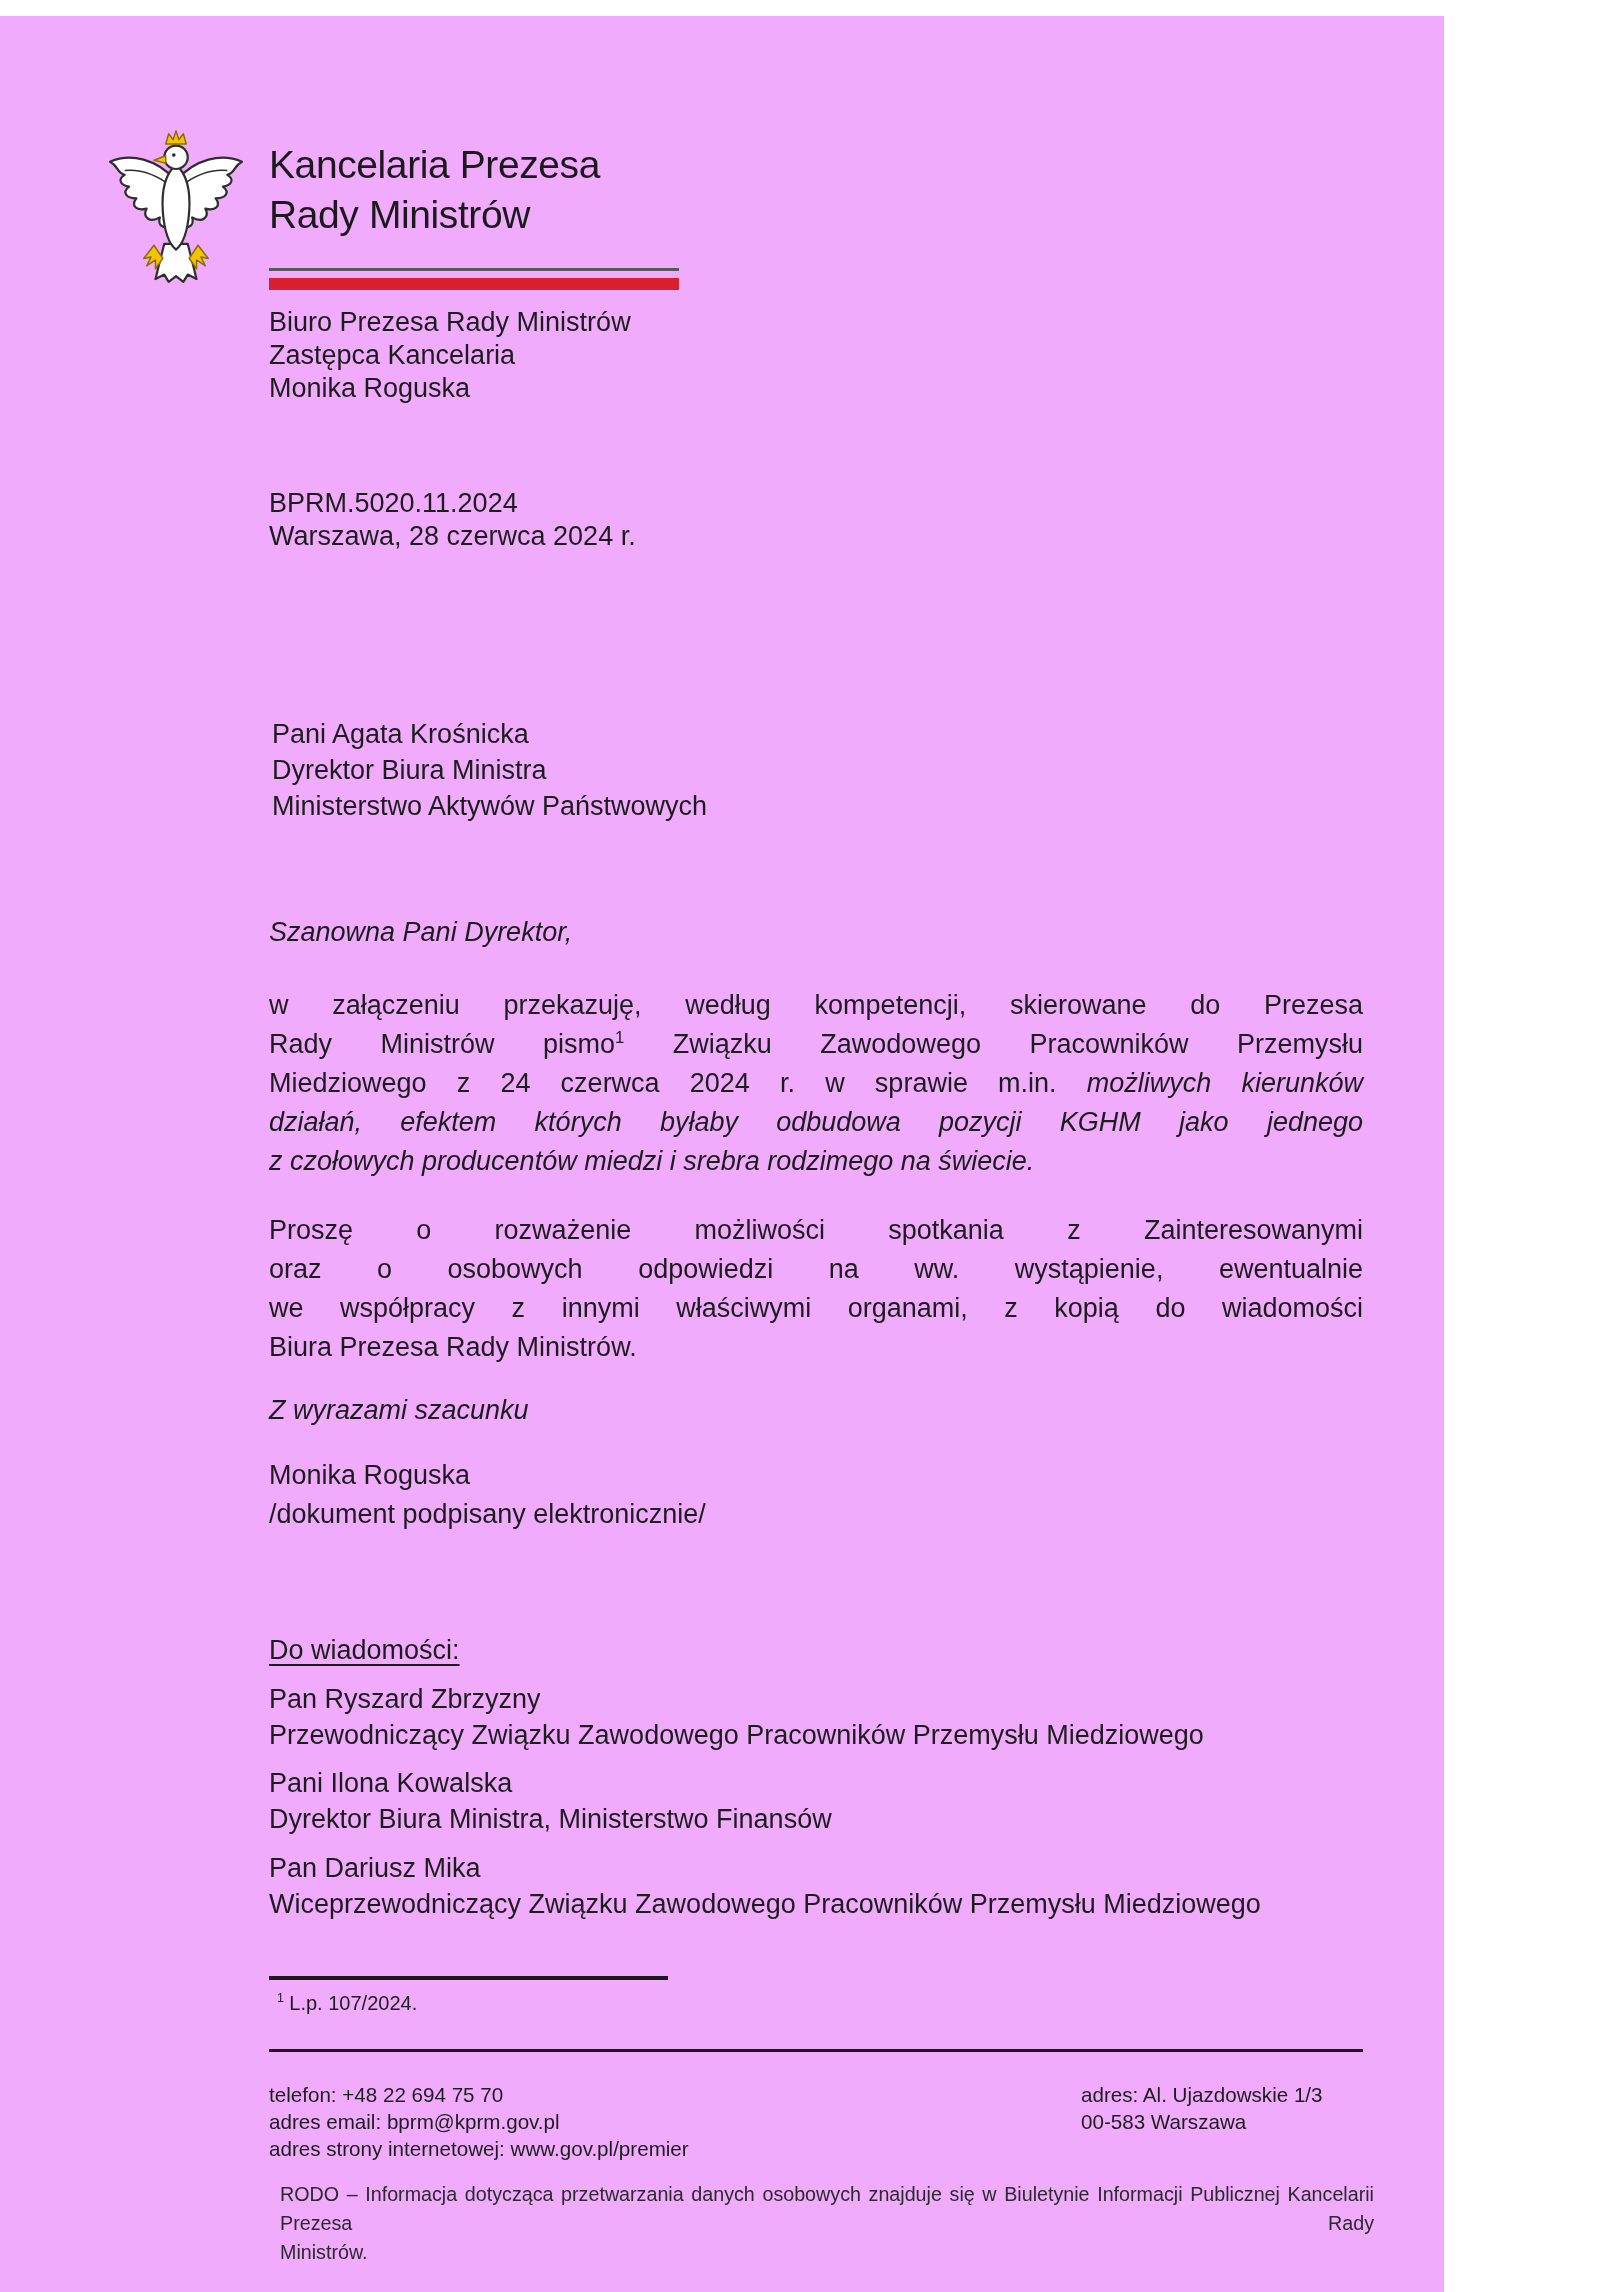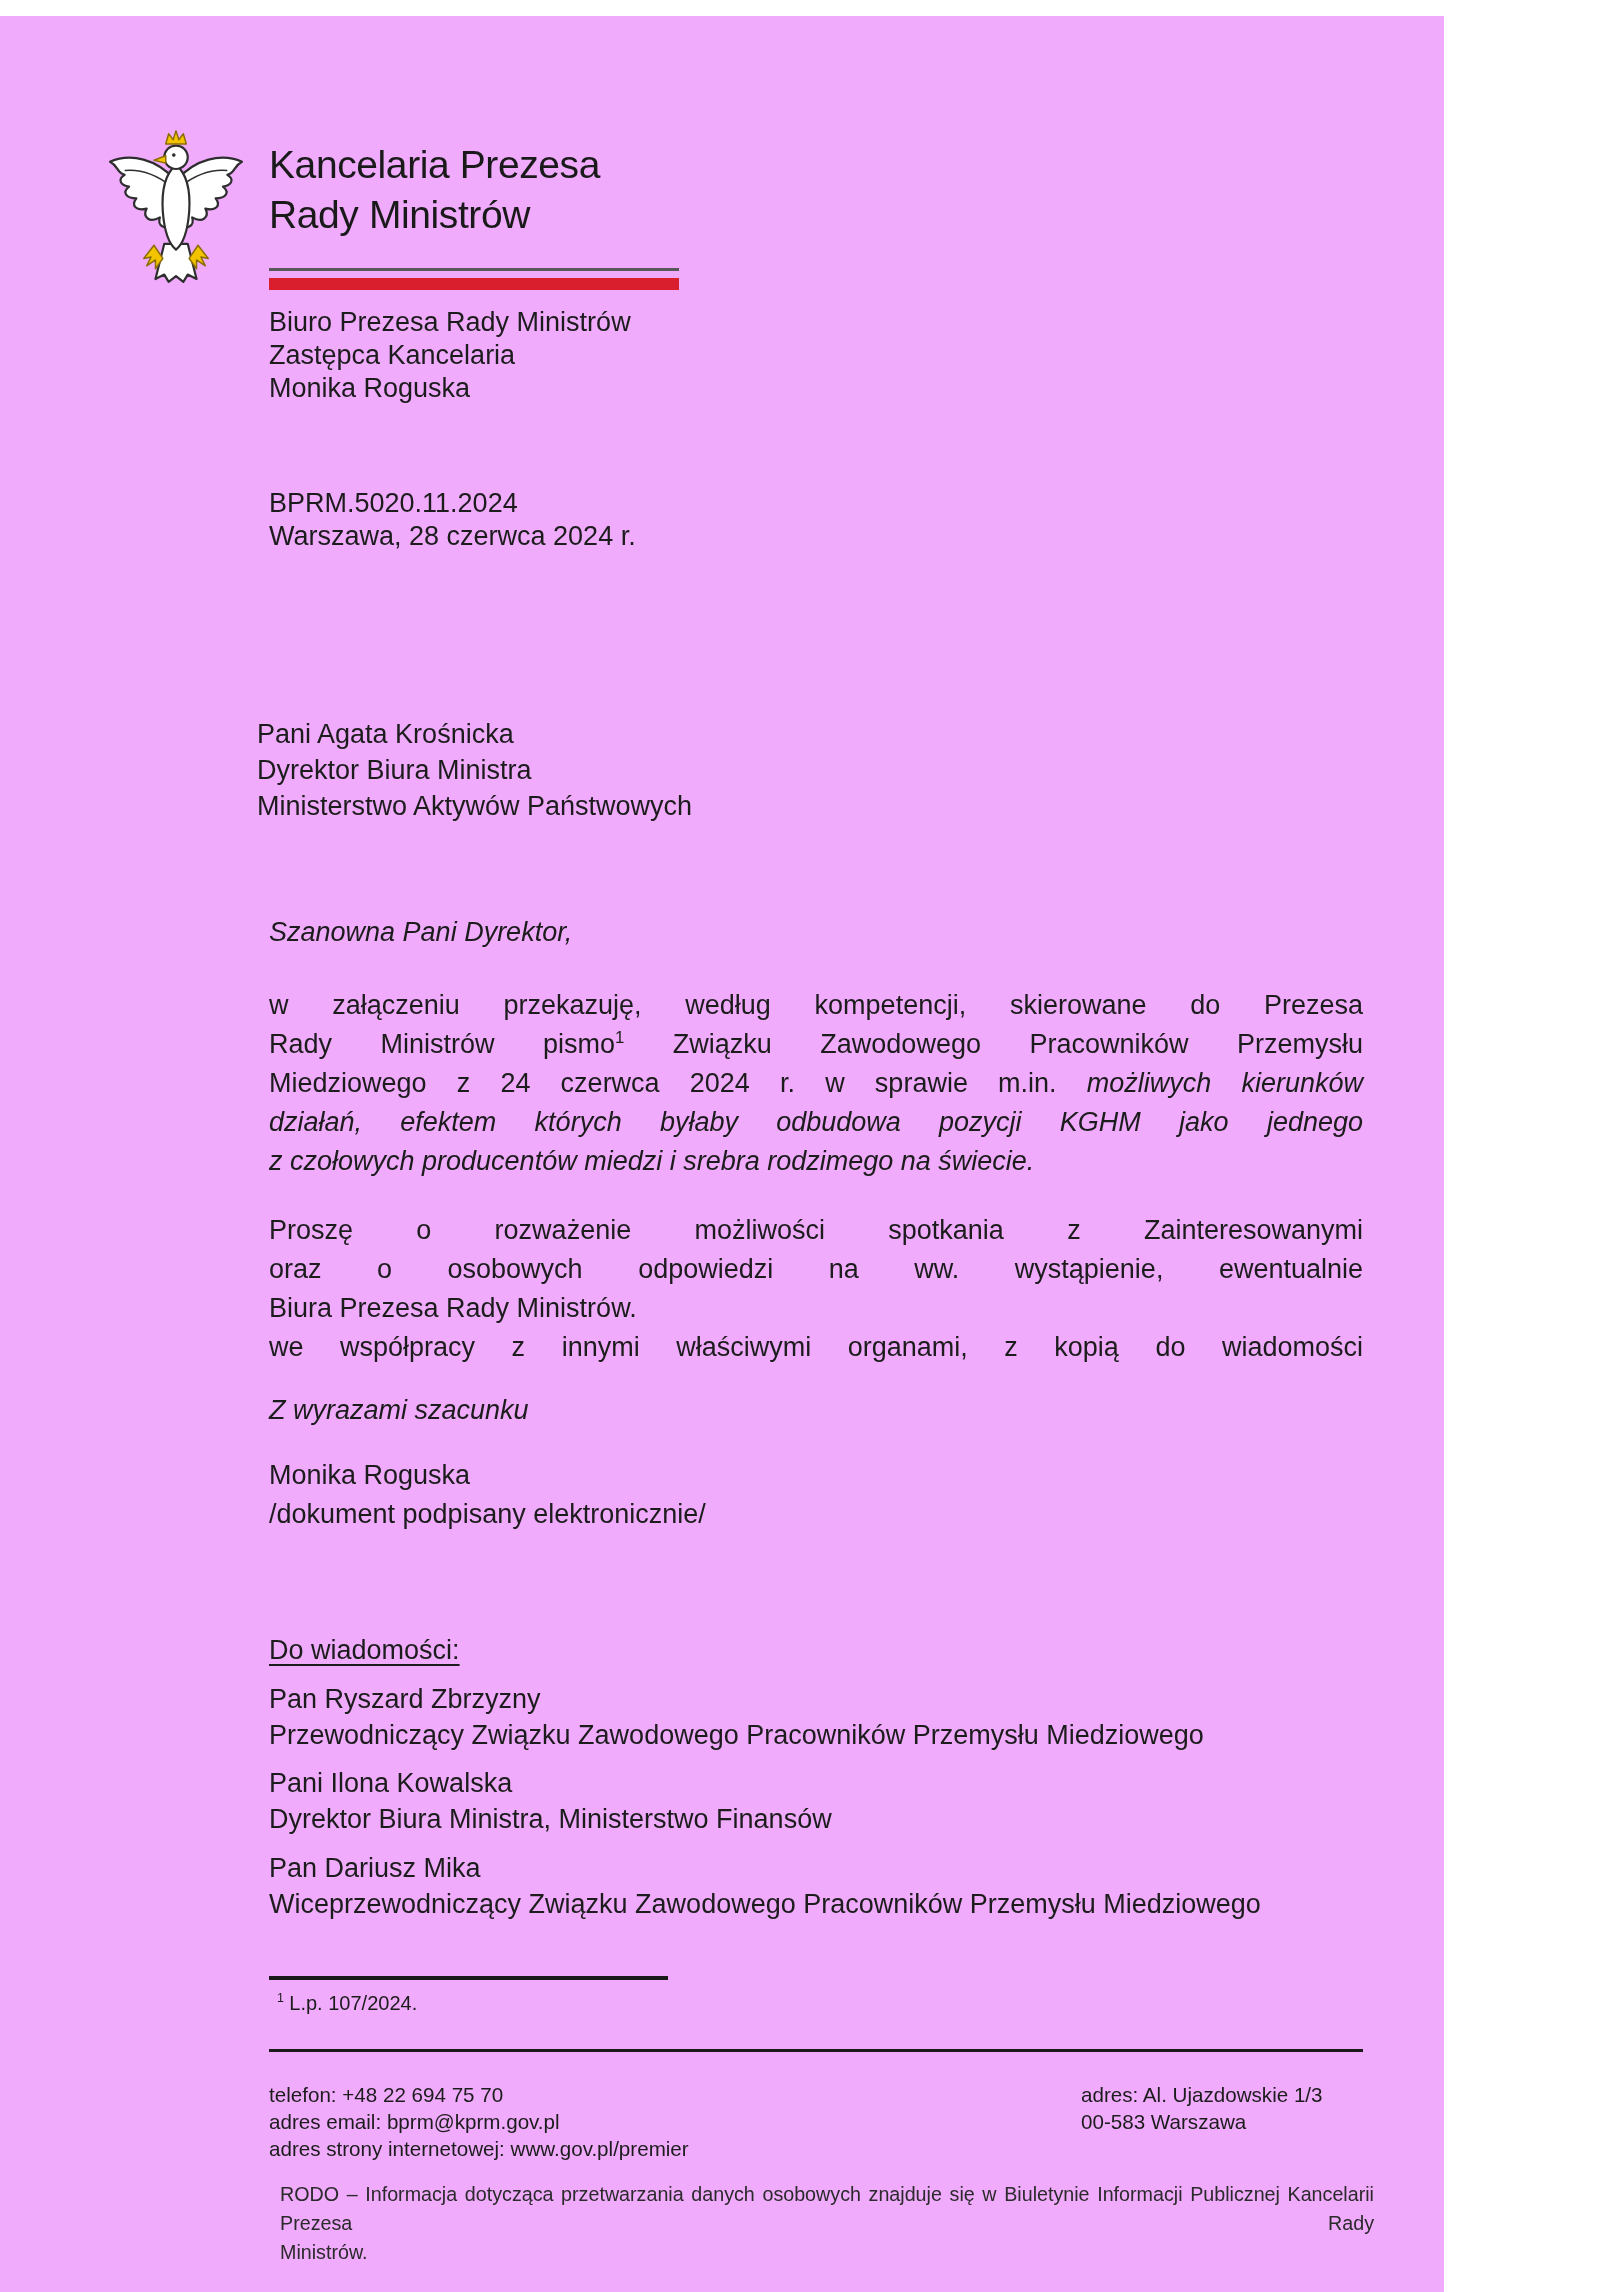--- a/index.html
+++ b/index.html
@@ -19,21 +19,21 @@
     font-size:39px;line-height:50px;
     letter-spacing:-0.4px;color:#1a1a1a;
   }
   .rule-gray{left:269px;top:252px;width:410px;height:2.7px;background:#58585a;}
   .rule-red{left:269px;top:262px;width:410px;height:11.6px;background:#d91e2e;}
   .logo-box{left:100px;top:109px;width:152px;height:176px;}
   
   .blk30{font-size:27px;line-height:33px;}
   .sender{left:269px;top:290px;}
   .reference{left:269px;top:471px;}
-  .recipient{left:257px;top:700px;line-height:36px;}
+  .recipient{left:272px;top:700px;line-height:36px;}
   .salutation{left:269px;top:901px;font-size:27px;font-style:italic;text-align:center;}
   .bodypara{left:269px;top:0;width:1094px;font-size:27px;line-height:39px;}
   .para1{top:970px;}
   .para2{top:1195px;}
   .tline{white-space:nowrap;}
   .tline.just{white-space:normal;text-align:justify;text-align-last:justify;}
   .tline em{font-style:italic;}
   sup{font-size:0.62em;vertical-align:super;line-height:0;}
   .closing{left:269px;top:1379px;font-size:27px;font-style:italic;}
   .signer-block{left:269px;top:1440px;font-size:27px;line-height:39px;}
@@ -114,22 +114,22 @@
   <div class="abs bodypara para1">
       <div class="tline just"><span>w załączeniu przekazuję, według kompetencji, skierowane do Prezesa</span></div>
       <div class="tline just"><span>Rady Ministrów pismo</span><sup>1</sup><span> Związku Zawodowego Pracowników Przemysłu</span></div>
       <div class="tline just"><span>Miedziowego z 24 czerwca 2024 r. w sprawie m.in. </span><em>możliwych kierunków</em></div>
       <div class="tline just"><em>działań, efektem których byłaby odbudowa pozycji KGHM jako jednego</em></div>
       <div class="tline"><em>z czołowych producentów miedzi i srebra rodzimego na świecie.</em></div>
     </div>
   <div class="abs bodypara para2">
       <div class="tline just"><span>Proszę o rozważenie możliwości spotkania z Zainteresowanymi</span></div>
       <div class="tline just"><span>oraz o osobowych odpowiedzi na ww. wystąpienie, ewentualnie</span></div>
+      <div class="tline just"><span>we współpracy z innymi właściwymi organami, z kopią do wiadomości</span></div>
       <div class="tline"><span>Biura Prezesa Rady Ministrów.</span></div>
-      <div class="tline just"><span>we współpracy z innymi właściwymi organami, z kopią do wiadomości</span></div>
     </div>
 
   <div class="abs closing">Z wyrazami szacunku</div>
   <div class="abs signer-block">
     <div>Monika Roguska</div>
     <div>/dokument podpisany elektronicznie/</div>
   </div>
 
   <div class="abs cc">
     <div class="cc-heading">Do wiadomości:</div>

